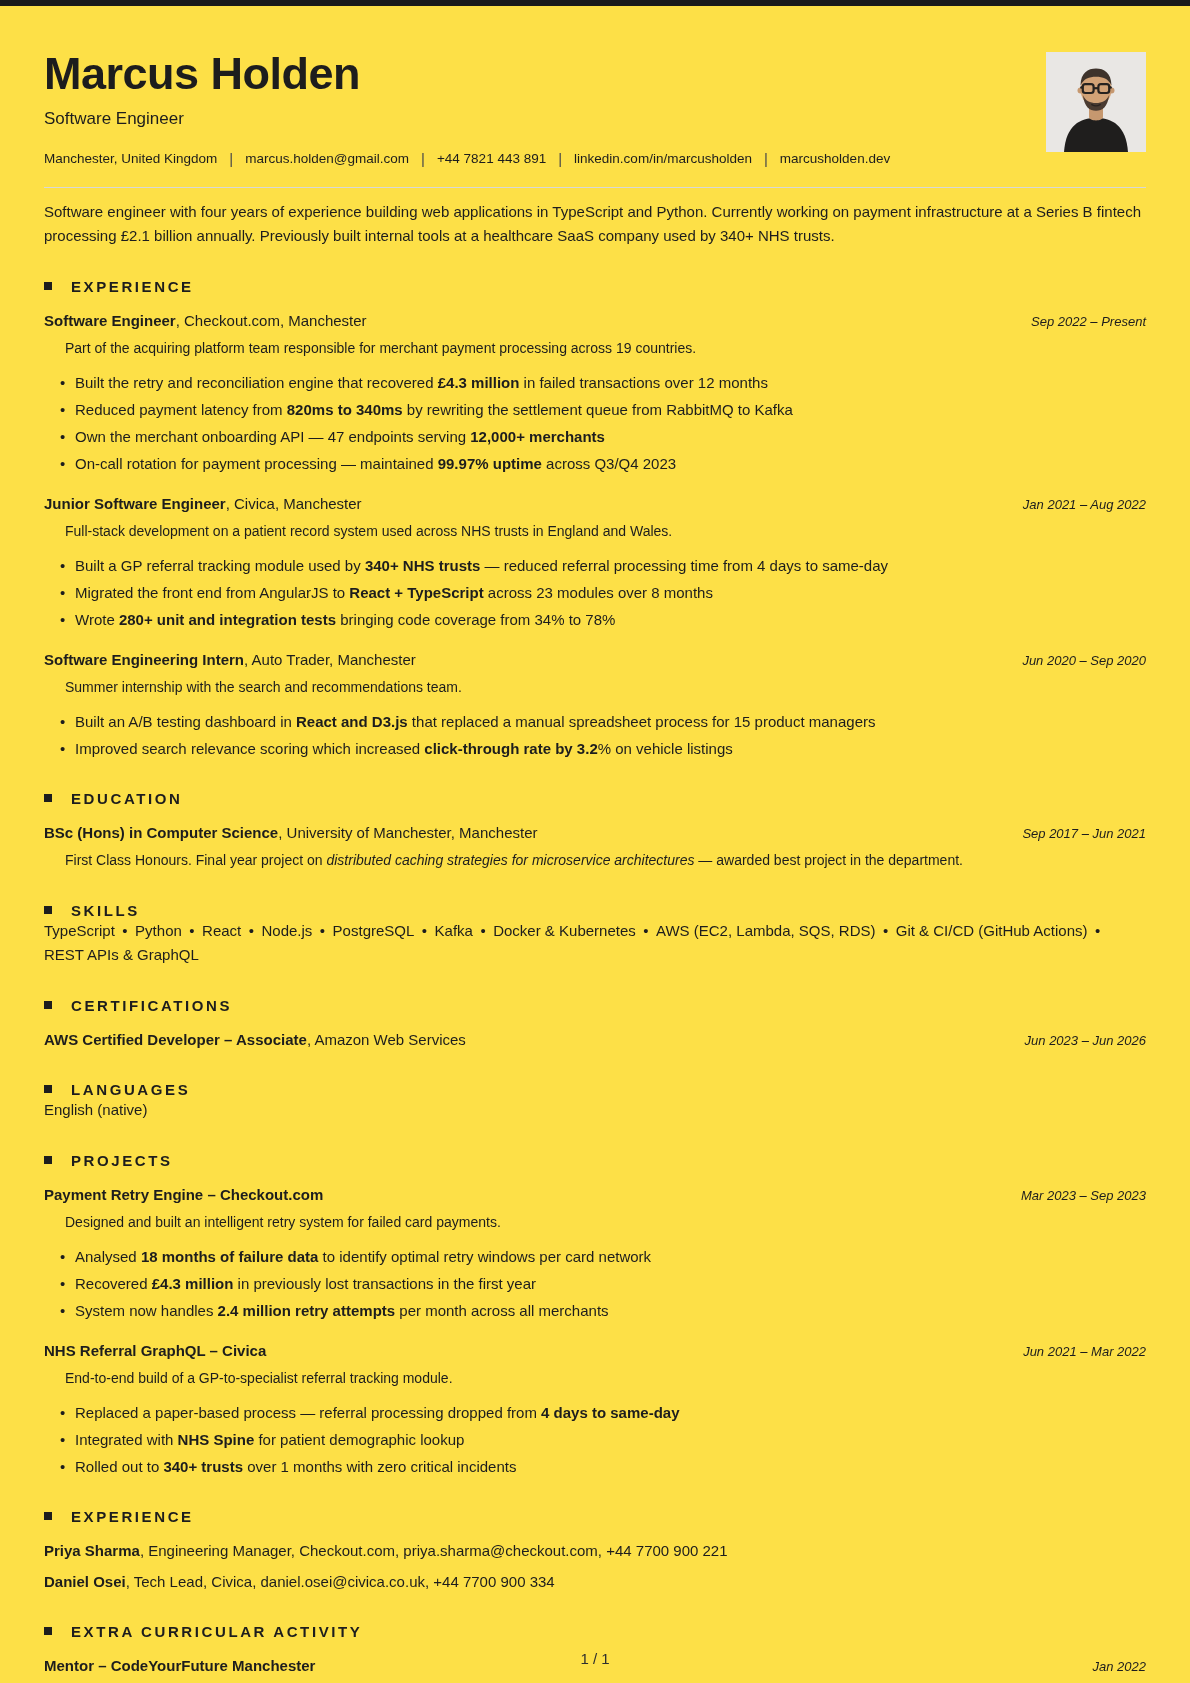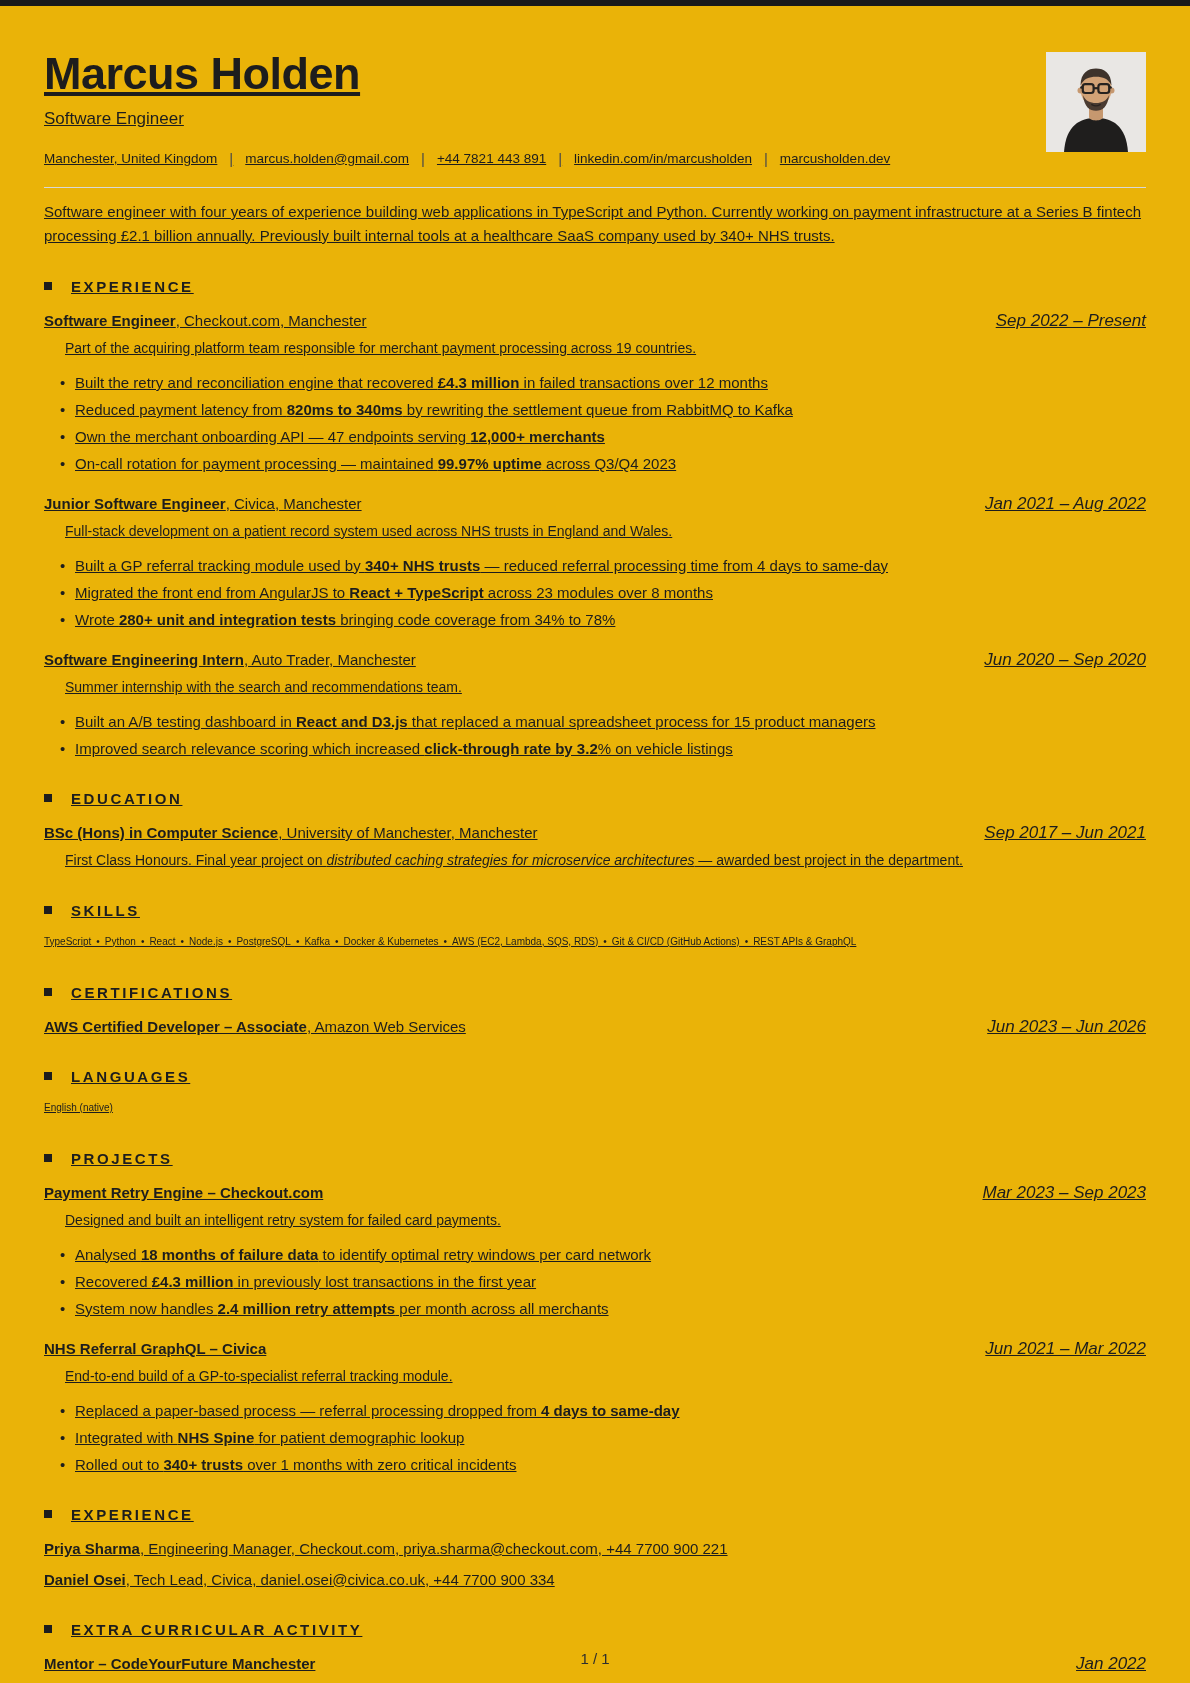--- a/index.html
+++ b/index.html
@@ -6,23 +6,22 @@
   html, body { background: #ffffff; }
   body {
     font-family: "Liberation Sans", sans-serif;
     color: #1d1d1d;
     -webkit-font-smoothing: antialiased;
   }
   .page {
     width: 1190px;
     height: 1683px;
     position: relative;
-    background: #eab308;
+    background: #fde047;
     overflow: hidden;
-    text-decoration: underline;
   }
   .topbar {
     height: 6px;
     width: 100%;
     background: #1a1a1a;
   }
   .content { padding: 42px 44px 0 44px; }
 
   
   .header { display: flex; justify-content: space-between; align-items: flex-start; }
@@ -66,31 +65,31 @@
     gap: 19px;
     color: #1d1d1d;
   }
   .sq { width: 8px; height: 8px; background: #1d1d1d; flex: 0 0 auto; }
 
   .entry { margin-top: 15px; }
   .entry + .entry { margin-top: 18px; }
   .entry + .entry.compact { margin-top: 9px; }
   .entry-row { display: flex; justify-content: space-between; align-items: baseline; gap: 24px; }
   .entry-heading { font-size: 15px; line-height: 22px; }
-  .entry-date { font-style: italic; font-size: 17px; white-space: nowrap; color: #1d1d1d; }
+  .entry-date { font-style: italic; font-size: 13px; white-space: nowrap; color: #1d1d1d; }
   .entry-desc { margin-top: 4px; font-size: 14px; line-height: 24px; margin-left: 21px; }
 
   .b { font-weight: 700; }
   .i { font-style: italic; }
 
   ul.bullets { list-style: none; margin-top: 12px; padding-left: 31px; }
   ul.bullets li { position: relative; font-size: 15px; line-height: 22px; margin-bottom: 5px; }
   ul.bullets li::before { content: "\2022"; position: absolute; left: -15px; top: 0; }
 
-  .plain-text { margin-top: 11px; font-size: 10px; line-height: 24px; }
+  .plain-text { font-size: 15px; line-height: 24px; }
 
   .footer {
     position: absolute;
     left: 0; right: 0;
     bottom: 16px;
     text-align: center;
     font-size: 15px;
     color: #2e2e2e;
   }
 </style>

